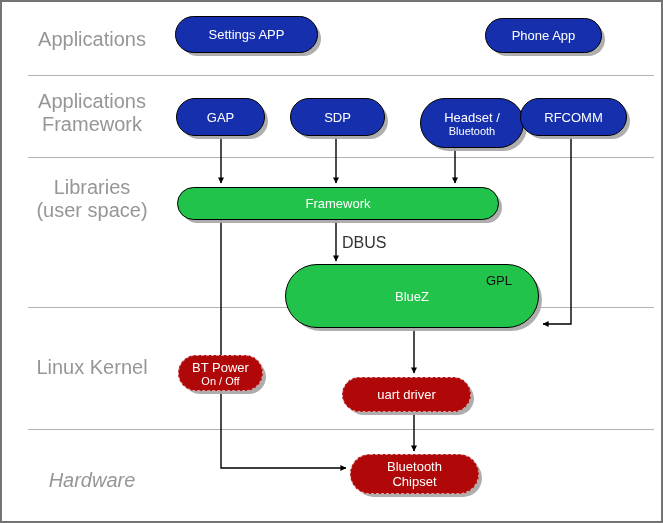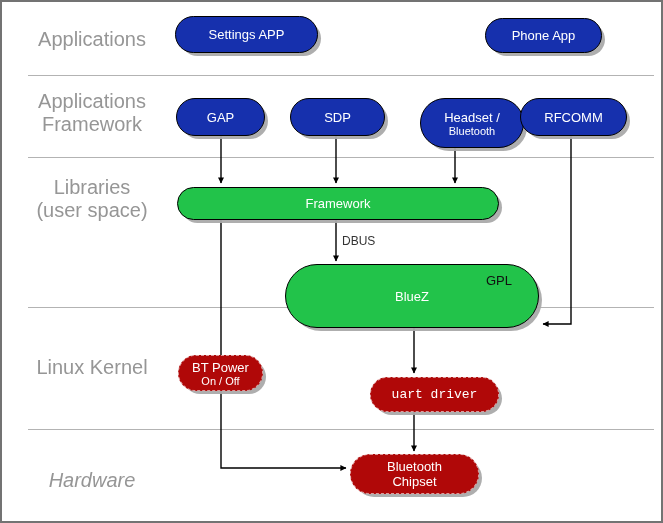--- a/index.html
+++ b/index.html
@@ -66,21 +66,21 @@
   }
   .gpl-tag {
     position: absolute;
     color: #111111;
     font-size: 13px;
     z-index: 6;
   }
   .edge-label {
     position: absolute;
     color: #333333;
-    font-size: 12px;
+    font-size: 16px;
     z-index: 6;
   }
   svg.edges {
     position: absolute;
     left: 0; top: 0;
     width: 663px;
     height: 523px;
     z-index: 2;
     pointer-events: none;
   }
@@ -157,21 +157,21 @@
   </div>
   <div class="node node-green" style="left:283px; top:262px; width:254px; height:64px;">
     <span class="line1">BlueZ</span>
   </div>
   <div class="gpl-tag" style="left:484px; top:271px;">GPL</div>
 
   <div class="node node-red" style="left:176px; top:353px; width:85px; height:36px;">
     <span class="line1">BT Power</span>
     <span class="line2 node-sub">On / Off</span>
   </div>
-  <div class="node node-red" style="left:368px; top:375px; width:129px; height:35px;font-family:Liberation Mono, monospace;">
+  <div class="node node-red" style="left:340px; top:375px; width:129px; height:35px;">
     <span class="line1">uart driver</span>
   </div>
 
   <div class="node node-red" style="left:348px; top:452px; width:129px; height:40px;text-align:center;">
     <span class="line1">Bluetooth</span>
     <span class="line2">Chipset</span>
   </div>
 
 </div>
 

